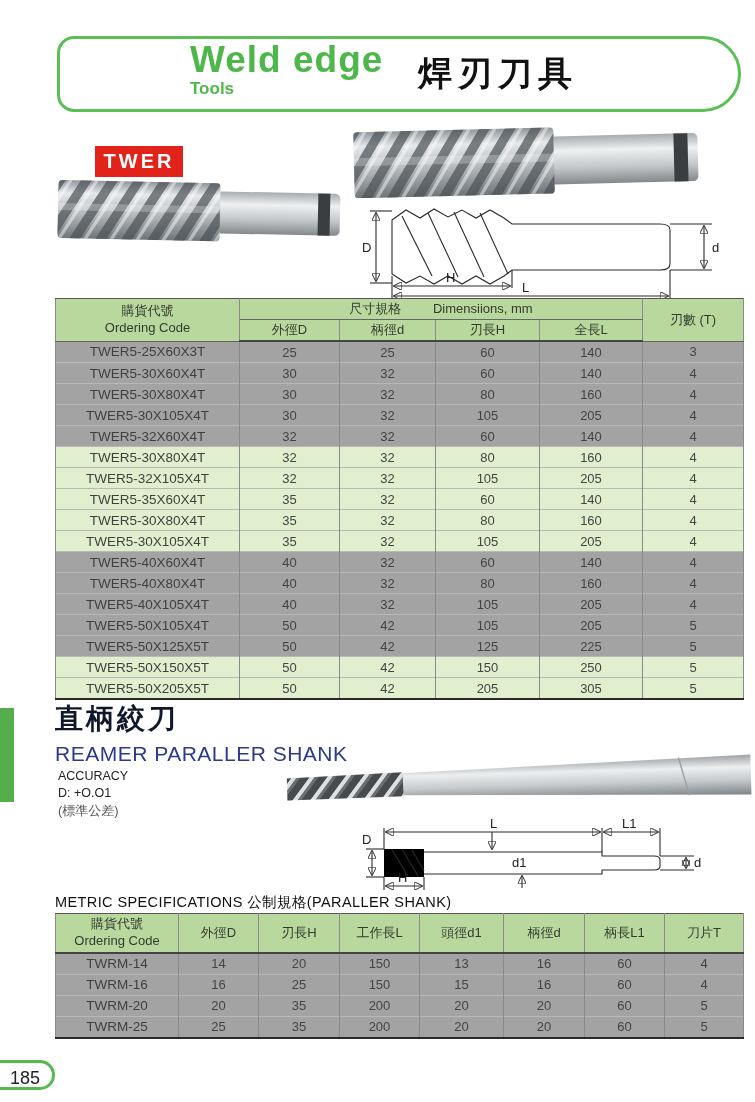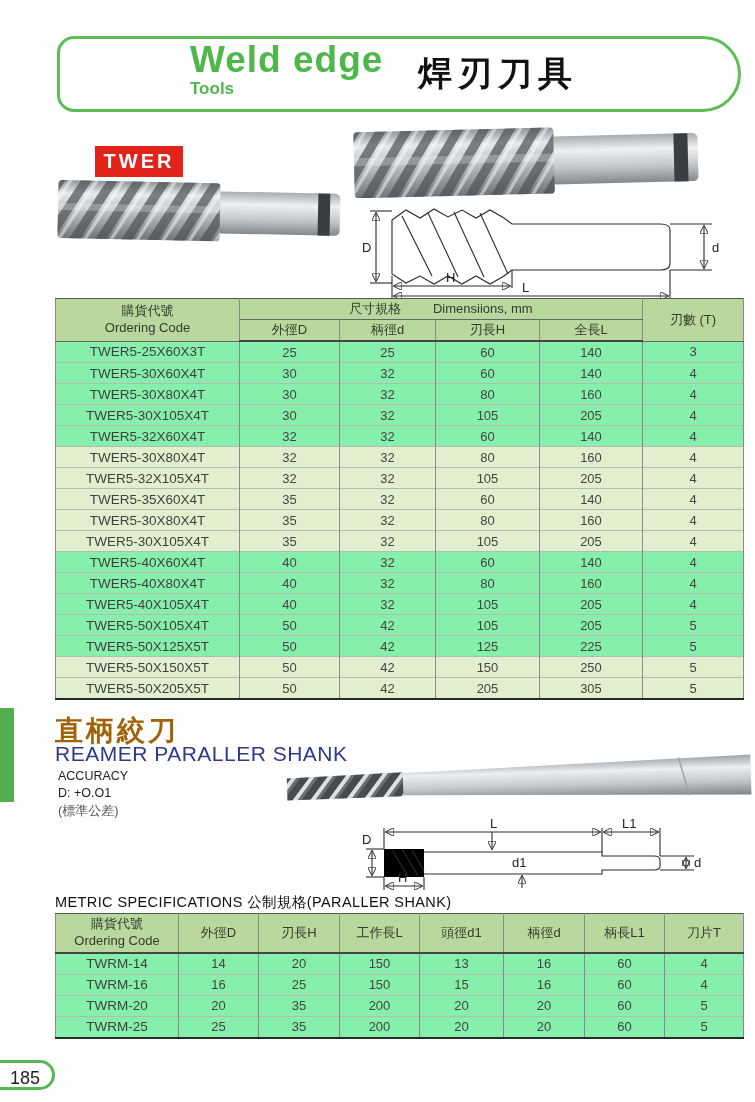--- a/index.html
+++ b/index.html
@@ -27,21 +27,21 @@
   .badge{
     position:absolute;left:55px;top:146px;width:88px;height:31px;background:#e2231a;
     color:#fff;font-size:20px;font-weight:bold;letter-spacing:3px;text-align:center;
     line-height:31px;
     margin-left:40px;
   }
   .photoA{position:absolute;left:352px;top:124px;width:360px;height:74px;}
   .photoB{position:absolute;left:56px;top:180px;width:290px;height:64px;}
   .diagram1{position:absolute;left:362px;top:196px;width:388px;height:102px;}
   
-  table{border-collapse:collapse;table-layout:fixed;width:688px;background:#86efac;}
+  table{border-collapse:collapse;table-layout:fixed;width:688px;background:#a3a3a3;}
   .tbl{position:absolute;left:55px;}
   .tbl1{top:298px;}
   .tbl2{top:913px;}
   th,td{
     text-align:center;vertical-align:middle;font-size:13px;color:#444;
     border-left:1px solid #8a8a8a;border-right:1px solid #8a8a8a;
     padding:0;height:20px;
   }
   thead th{
     background:#b9d89e;color:#333b2e;font-weight:normal;
@@ -49,21 +49,21 @@
   }
   thead tr:last-child th{border-bottom:2px solid #444;}
   thead .h2line{line-height:1.3;padding:2px 0;}
   tbody tr{border-bottom:1px solid #b8b8b8;}
   tbody tr:last-child{border-bottom:2px solid #2a2a2a;}
   tbody tr.hl{background:#e1efce;}
   tbody td:first-child{font-size:13.5px;color:#3f3f3f;}
   .dims-group span{padding:0 14px;}
   
   .green-bar{position:absolute;left:0;top:708px;width:14px;height:94px;background:#54ae4c;}
-  .sec2-title{position:absolute;left:55px;top:700px;font-size:28px;font-weight:bold;color:#a16207;letter-spacing:3px;margin-top:12px;}
+  .sec2-title{position:absolute;left:55px;top:700px;font-size:28px;font-weight:bold;color:#0f172a;letter-spacing:3px;}
   .sec2-sub{position:absolute;left:55px;top:742px;font-size:21px;color:#2b3a8c;letter-spacing:0.5px;text-align:center;}
   .accuracy{position:absolute;left:58px;top:768px;font-size:12.5px;color:#222;line-height:1.35;}
   .accuracy .l3{color:#555;font-size:13px;}
   .photoR{position:absolute;left:283px;top:748px;width:472px;height:66px;}
   .diagram2{position:absolute;left:362px;top:816px;width:388px;height:78px;}
   .spec-title{position:absolute;left:55px;top:893px;font-size:14.5px;color:#111;letter-spacing:0.4px;}
   
   .page-pill{
     position:absolute;left:-100px;top:1060px;width:155px;height:30px;
     border:3px solid #54b94e;border-radius:18px;

